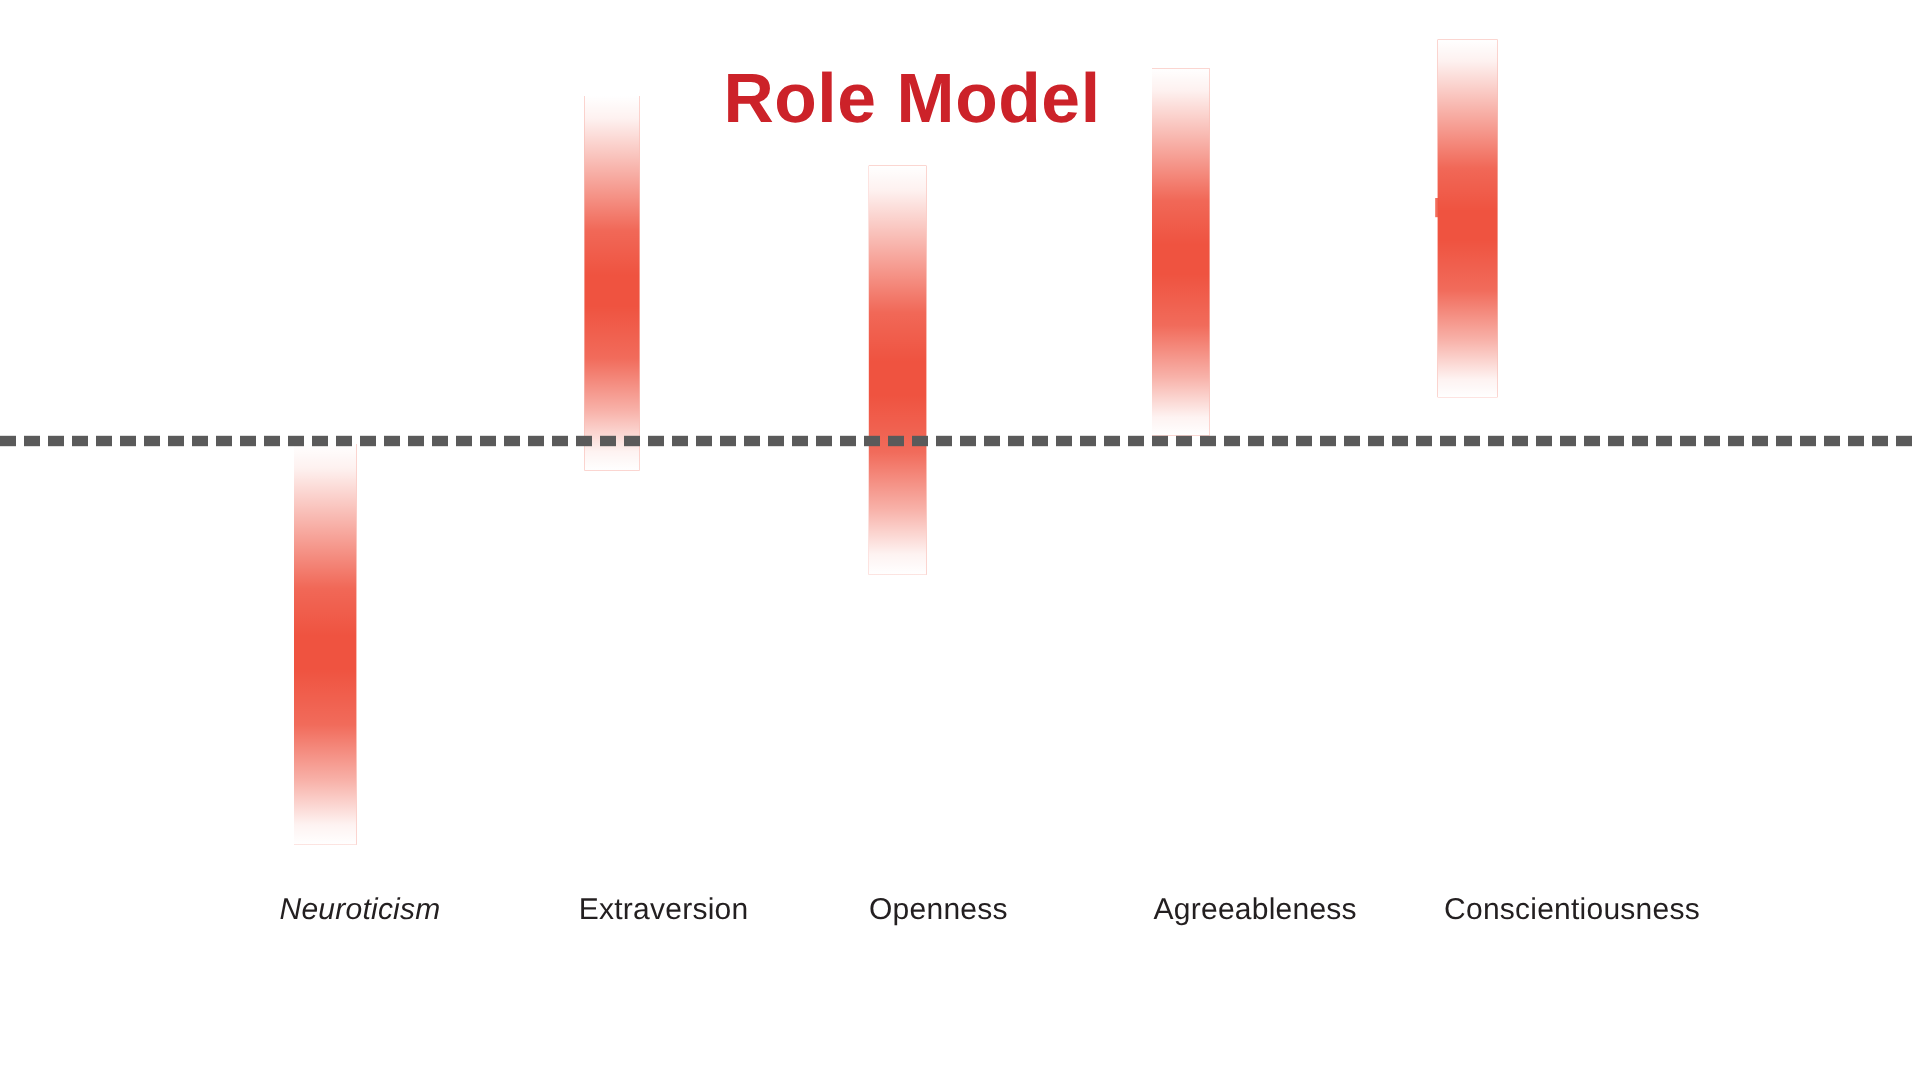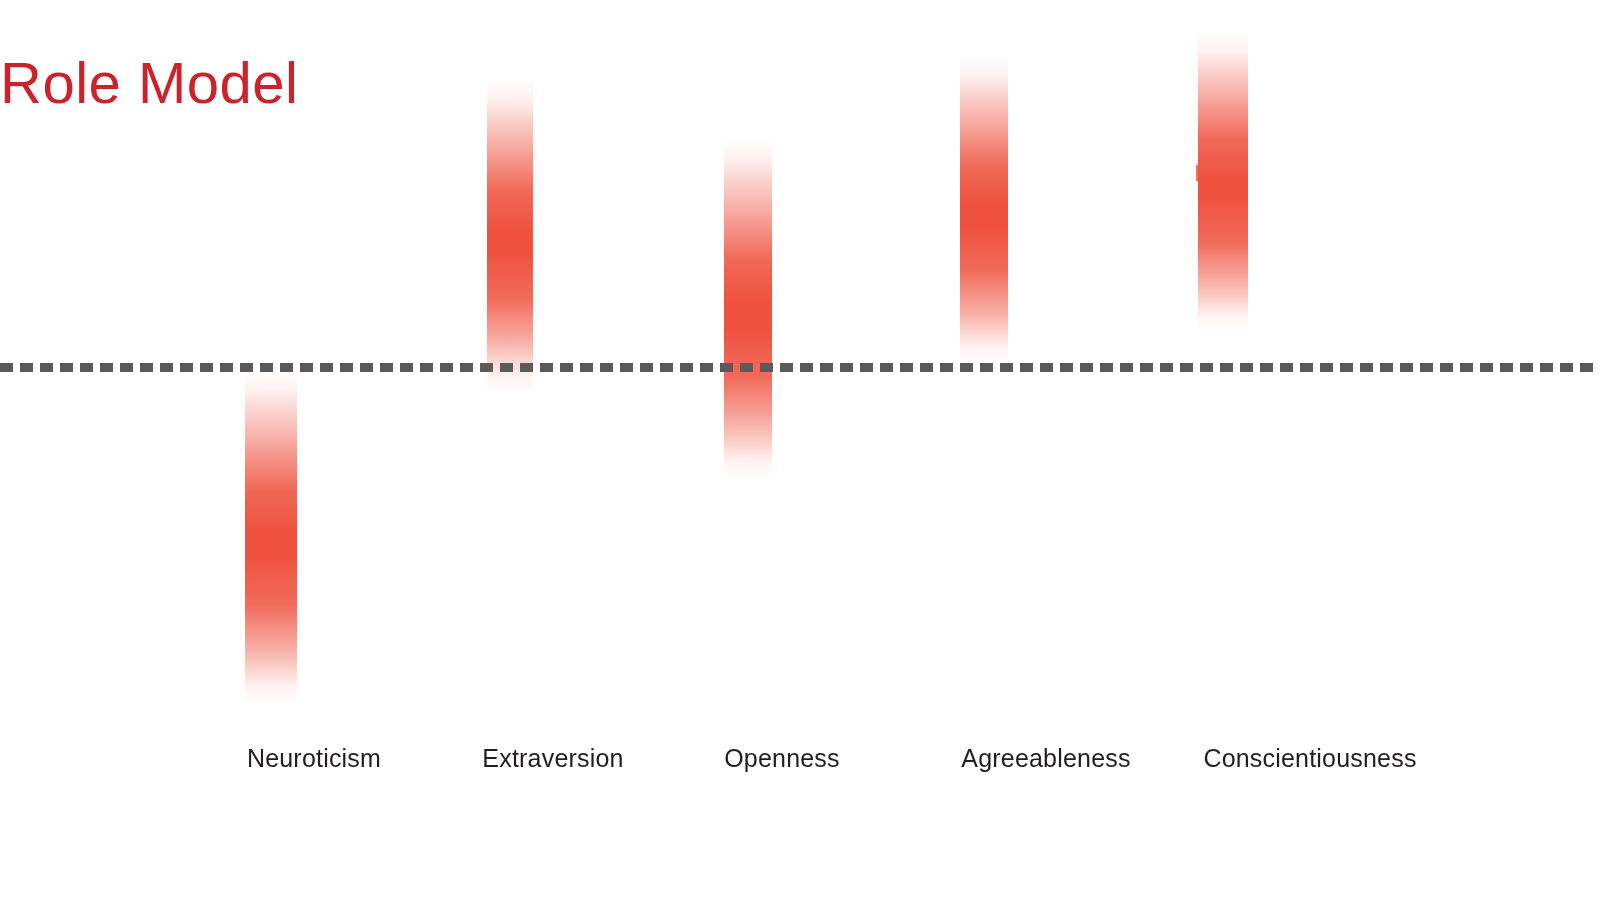--- a/index.html
+++ b/index.html
@@ -21,24 +21,25 @@
     height: 900px;
     background: #ffffff;
   }
 
   
   .chart-title {
     position: absolute;
     left: 0;
     top: 48px;
     width: 1520px;
+    text-align: center;
     font-family: "Liberation Sans", sans-serif;
     font-size: 58px;
     line-height: 70px;
-    font-weight: 400;
+    font-weight: 700;
     letter-spacing: 0.5px;
     color: #CC2229;
     white-space: nowrap;
     user-select: none;
   }
 
   
   .baseline {
     position: absolute;
     left: 0;
@@ -152,21 +153,21 @@
     </div>
 
     <div class="bar-notch" style="left:1196px; top:165px;"></div>
 
   </div>
 
   <div class="baseline">
     <div class="baseline-dash-track"></div>
   </div>
 
-  <div class="cat-label" style="left:164px; width:300px;">Neuroticism</div>
+  <div class="cat-label" style="left:150px; width:300px;font-style:italic;">Neuroticism</div>
 
   <div class="cat-label" style="left:403px; width:300px;">Extraversion</div>
 
   <div class="cat-label" style="left:632px; width:300px;">Openness</div>
 
   <div class="cat-label" style="left:1160px; width:300px;">Conscientiousness</div>
 
   <div class="cat-label" style="left:896px; width:300px;">Agreeableness</div>
 
 </div>

